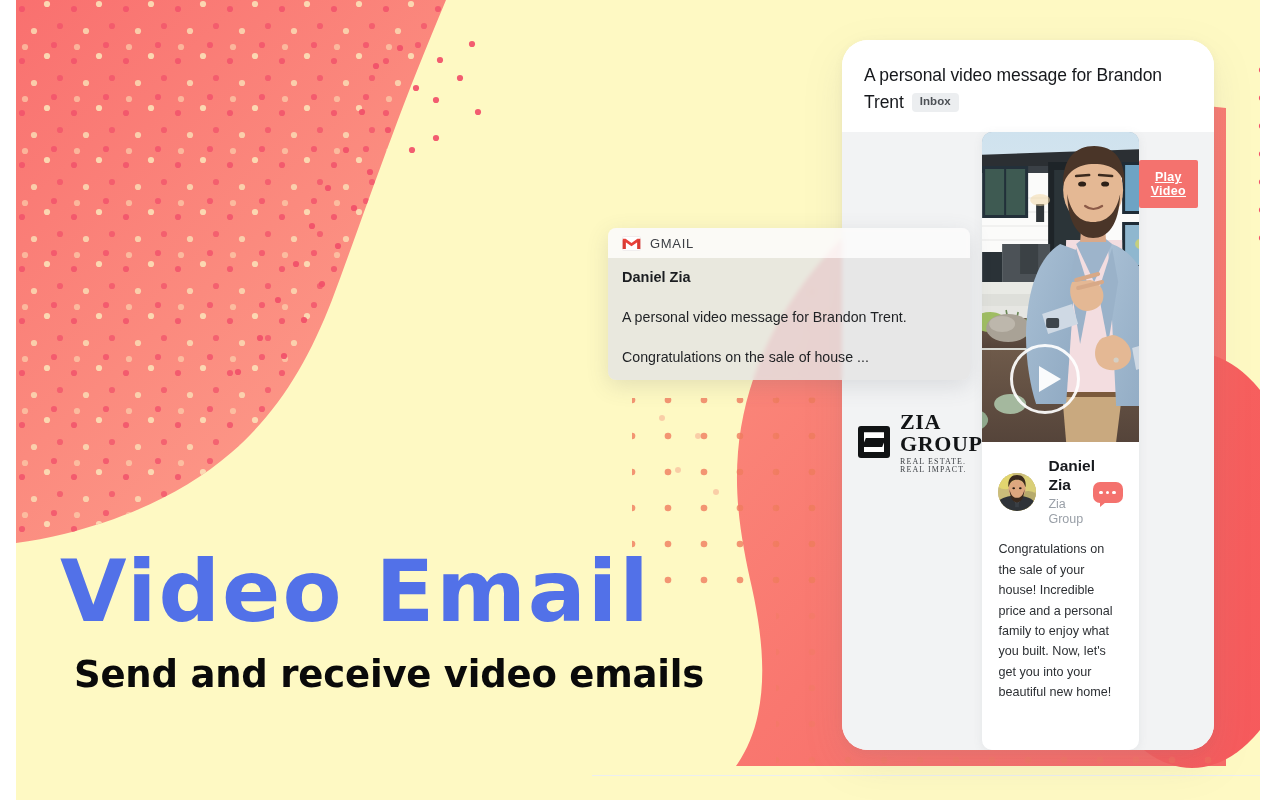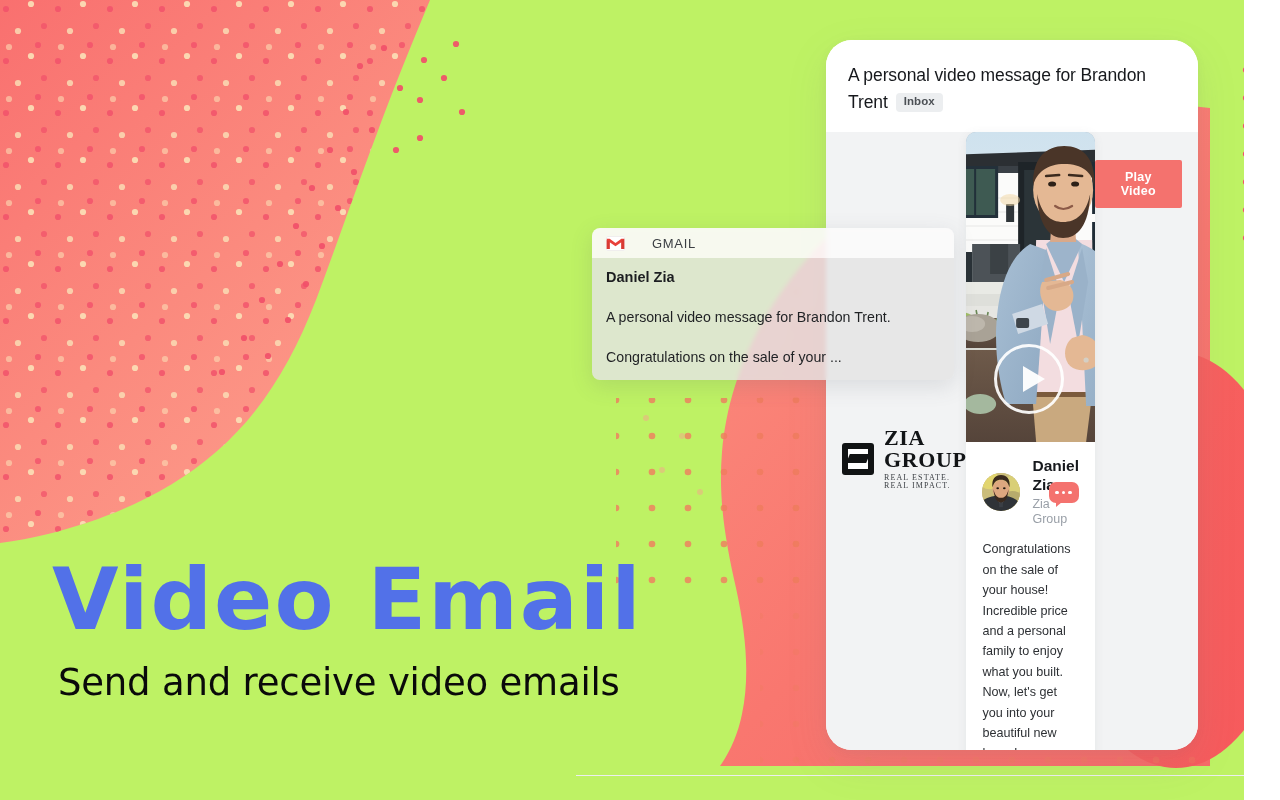--- a/index.html
+++ b/index.html
@@ -10,25 +10,25 @@
     width: 1280px;
     height: 800px;
     overflow: hidden;
     background: #ffffff;
     font-family: "Liberation Sans", sans-serif;
     position: relative;
   }
 
   #stage {
     position: absolute;
-    left: 0; top: 0;
+    left: 16px; top: 0;
     width: 1244px;
     height: 800px;
     overflow: hidden;
-    background: #bef264;
+    background: #fef9c3;
   }
 
   
   .bg-layer {
     position: absolute;
     left: 0; top: 0;
     width: 1280px;
     height: 800px;
     pointer-events: none;
   }
@@ -242,44 +242,45 @@
     padding: 28px 0 0 0;
     text-align: center;
   }
   .cta {
     display: inline-block;
     background: #f4726e;
     color: #ffffff;
     font-size: 12.5px;
     font-weight: 700;
     letter-spacing: 0.3px;
-    padding: 10px 26px;
+    padding: 10px 12px;
     border: none;
     border-radius: 2px;
     cursor: pointer;
     font-family: "Liberation Sans", sans-serif;
+    text-decoration: underline;
   }
 
   
   .notif {
     position: absolute;
     left: 592px;
     top: 228px;
     width: 362px;
     border-radius: 8px;
     overflow: hidden;
     box-shadow: 0 6px 22px rgba(90,95,105,0.16);
     backdrop-filter: blur(2px);
   }
   .notif-top {
     background: rgba(251,250,250,0.93);
     padding: 8px 14px 7px 14px;
     display: flex;
     align-items: center;
-    gap: 27px;
+    gap: 9px;
   }
   .gmail-icon {
     width: 19px; height: 15px;
     flex: 0 0 auto;
     background: #ffffff;
     border-radius: 2px;
     position: relative;
     overflow: hidden;
     box-shadow: inset 0 0 0 1px #f0eeee;
   }
@@ -312,26 +313,26 @@
     left: 44px;
     top: 548px;
     width: 780px;
   }
   .hero-title {
     font-family: "DejaVu Sans", sans-serif;
     font-size: 86px;
     font-weight: 700;
     letter-spacing: 2px;
     line-height: 1;
-    margin: 8px;
+    margin: 0;
   }
   .hero-sub {
     font-family: "DejaVu Sans", sans-serif;
     font-size: 37px;
-    font-weight: 400;
+    font-weight: 700;
     letter-spacing: -0.2px;
     line-height: 1;
     margin: 22px 0 0 14px;
   }
 </style>
 </head>
 <body>
 
 <div id="stage">
 
@@ -713,21 +714,21 @@
           <path d="M1 3 L1 16 L4.6 16 L4.6 7.4 L12 12.6 L19.4 7.4 L19.4 16 L23 16 L23 3 L19.4 3 L12 8.4 L4.6 3 Z" fill="#e8413a"></path>
           <path d="M1 3 L1 16 L4.6 16 L4.6 7.4 L1 4.6 Z" fill="#d93b33"></path>
           <path d="M19.4 16 L23 16 L23 3 L19.4 5.6 Z" fill="#d93b33"></path>
         </svg>
       </span>
       <span class="notif-app">GMAIL</span>
     </div>
     <div class="notif-main">
       <div class="notif-from">Daniel Zia</div>
       <div class="notif-preview">A personal video message for Brandon Trent.</div>
-      <div class="notif-preview">Congratulations on the sale of your ...</div>
+      <div class="notif-preview">Congratulations on the sale of house ...</div>
     </div>
   </div>
 
   <div class="hero">
     <h1 class="hero-title" style="color: rgb(82, 113, 232);">Video Email</h1>
     <div class="hero-sub" style="color: rgb(10, 10, 10);">Send and receive video emails</div>
   </div>
 
 </div>
 

